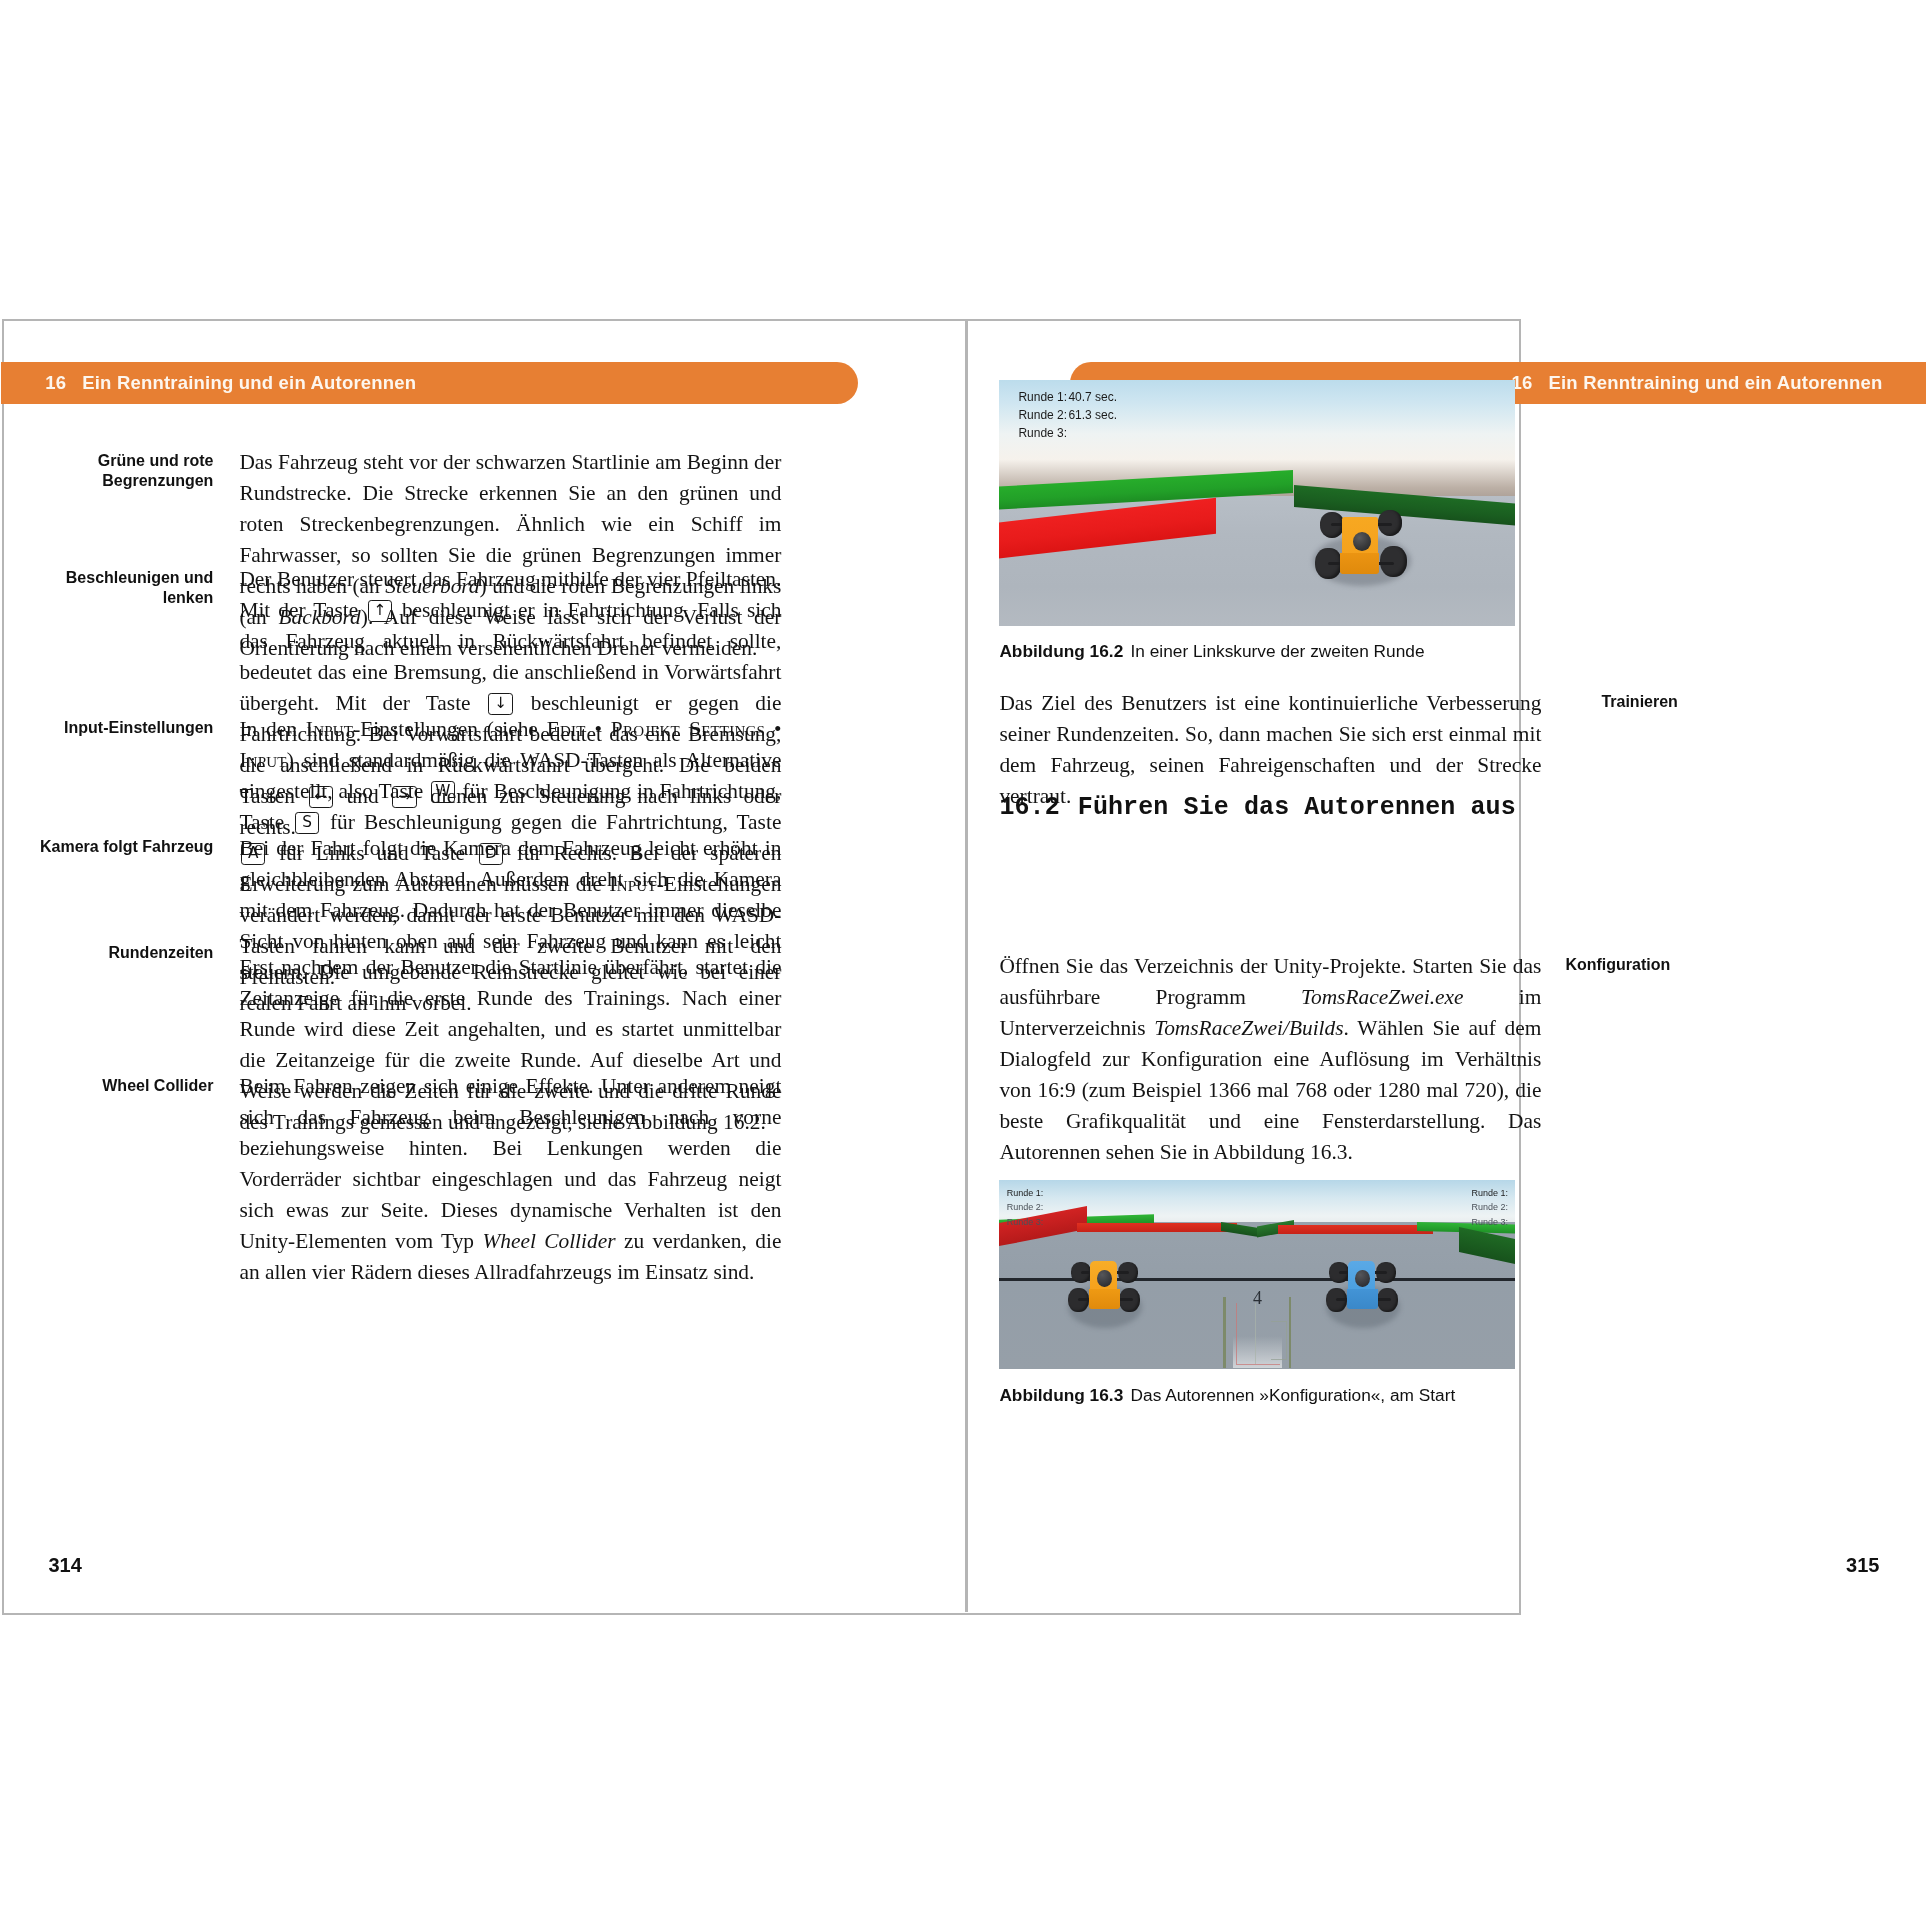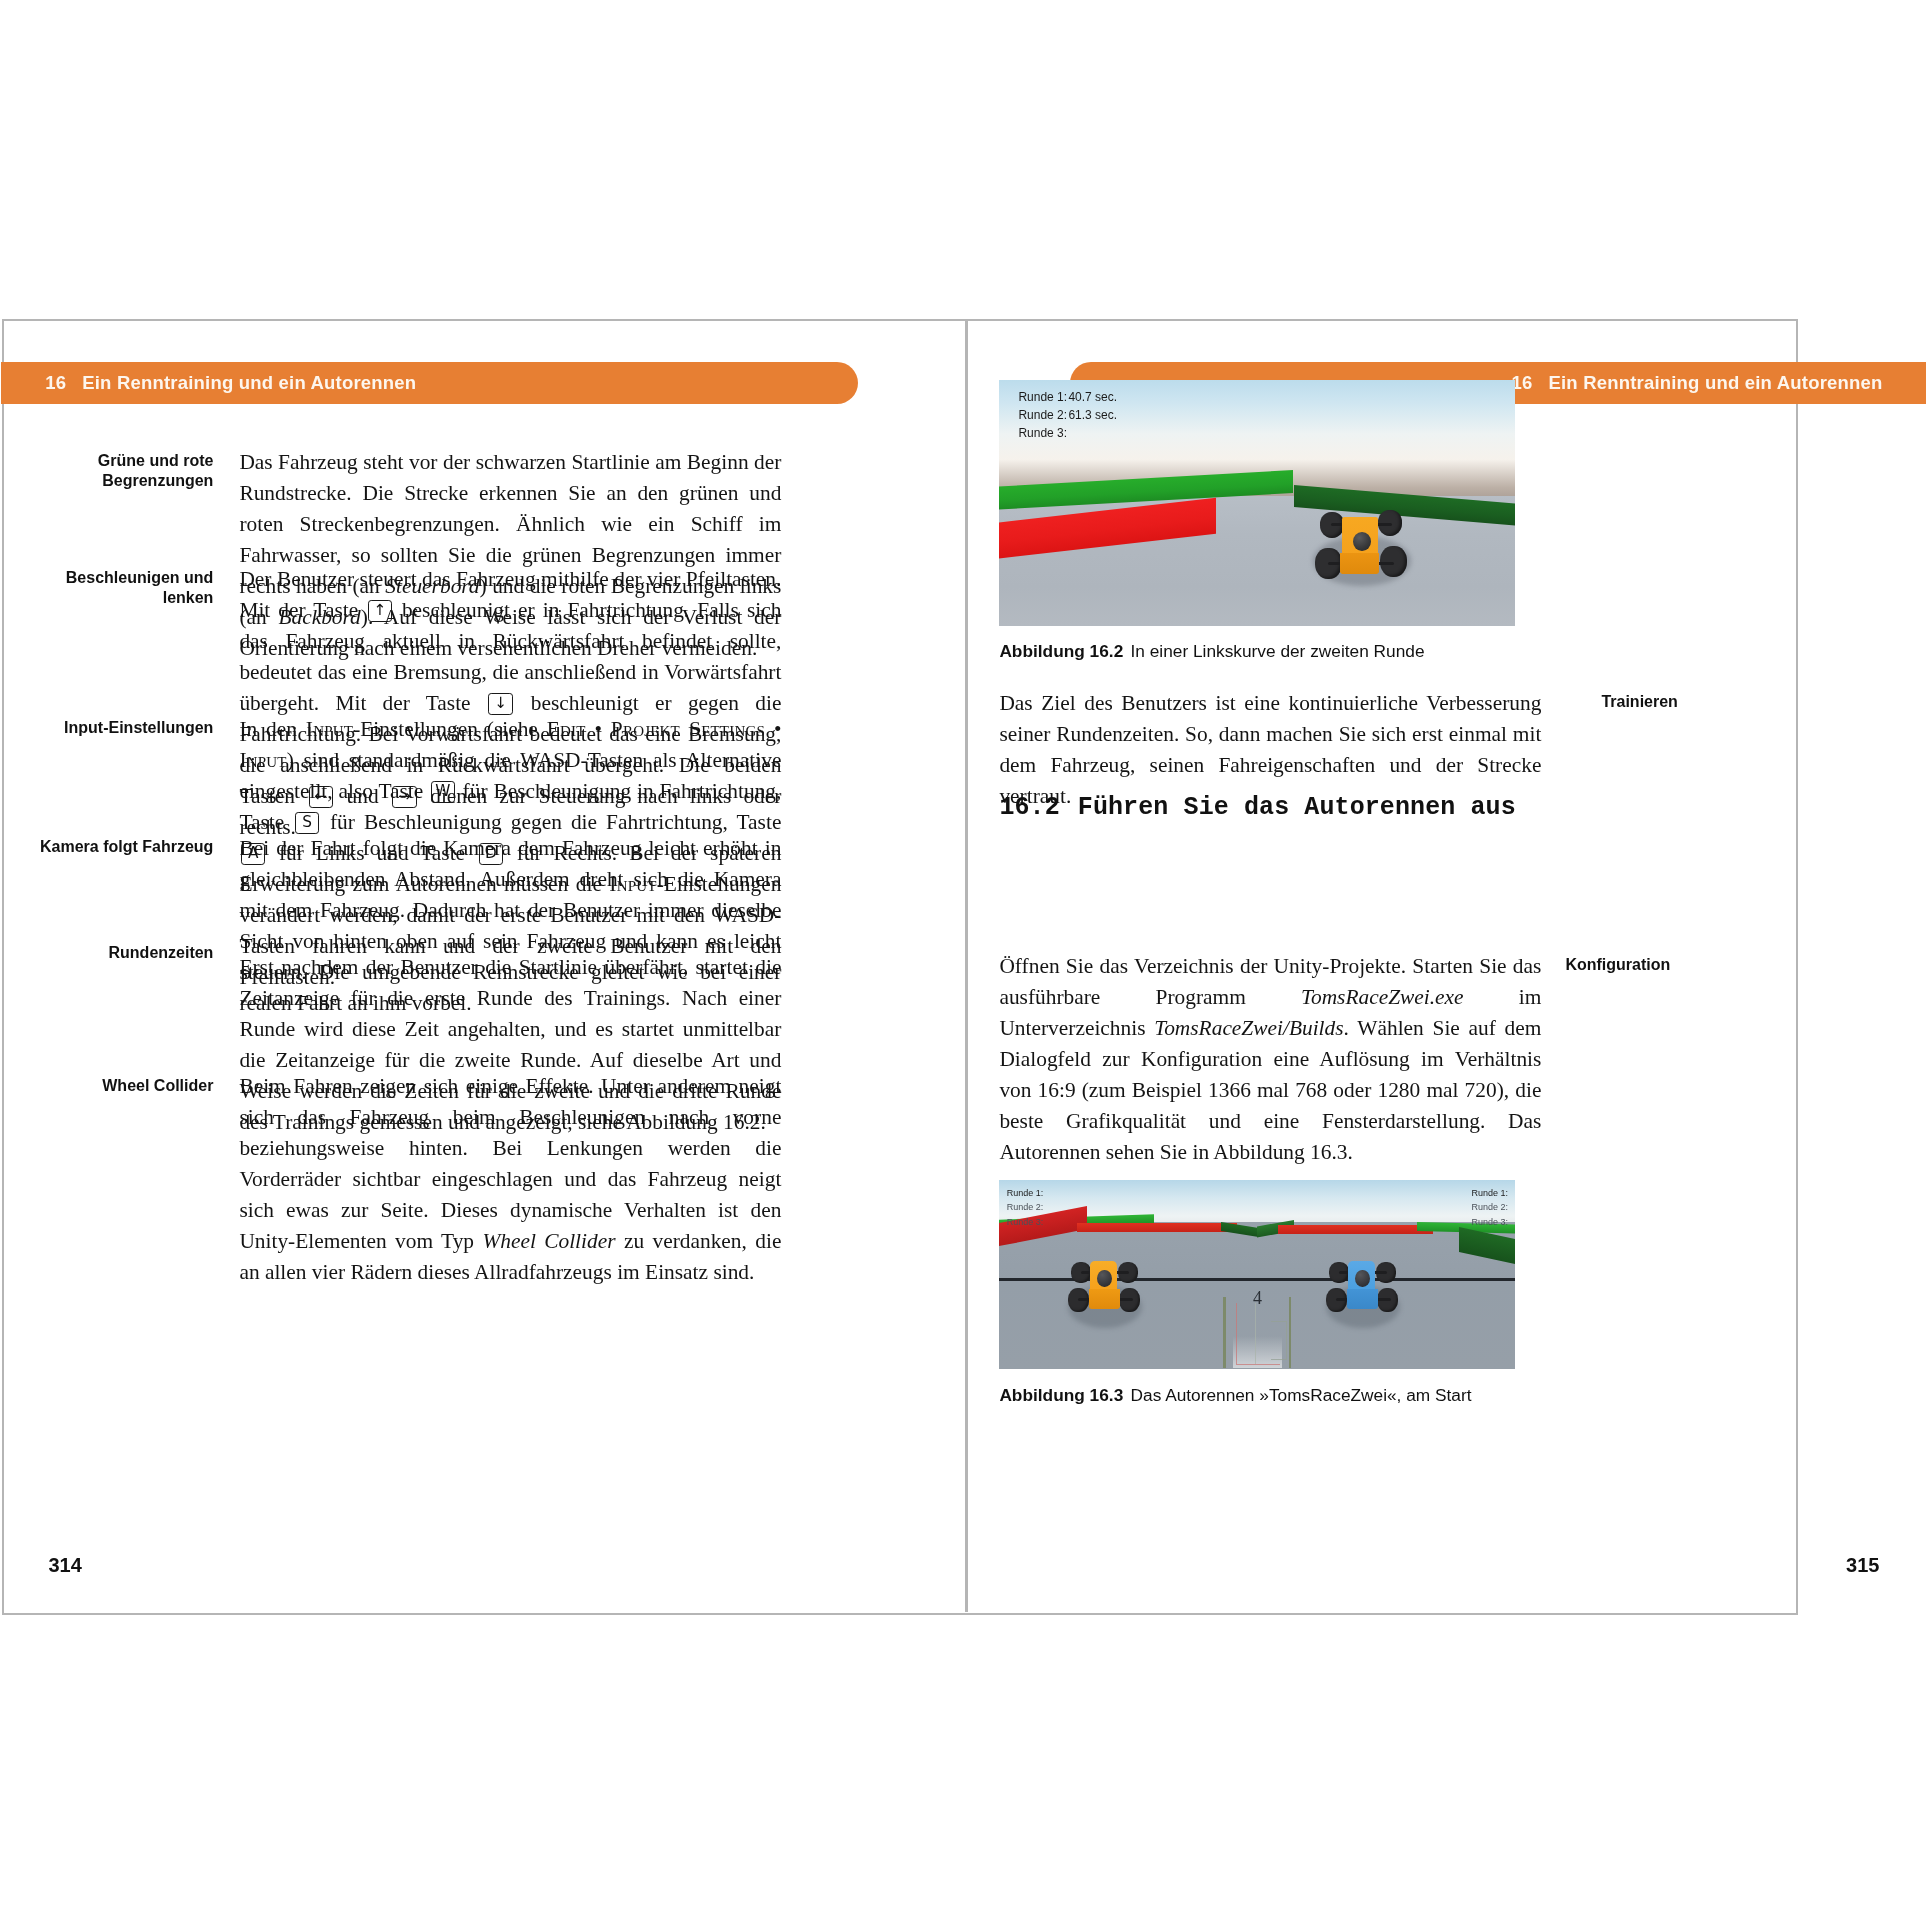--- a/index.html
+++ b/index.html
@@ -12,21 +12,21 @@
     position: relative;
     width: 1927px; height: 1927px;
     background: #ffffff;
     overflow: hidden;
   }
 
   
   .spread {
     position: absolute;
     left: 2.4px; top: 319px;
-    width: 1796px; height: 1296px;
+    width: 1519px; height: 1296px;
     background: #ffffff;
     border-top: 2.4px solid #b5b5b5;
     border-bottom: 2.4px solid #b5b5b5;
     border-left: 2.4px solid #b5b5b5;
     border-right: 2.4px solid #b5b5b5;
     box-sizing: border-box;
   }
   .gutter {
     position: absolute;
     left: 961px; top: 0px;
@@ -493,21 +493,21 @@
           <div class="post a"></div>
           <div class="post b"></div>
           <div class="glow"></div>
           <div class="marks"></div>
           <div class="mark2"></div>
           <div class="mark3"></div>
         </div>
       </div>
 
       <div class="caption" style="top:1064px;">
-        <span class="lbl">Abbildung 16.3</span><span>Das Autorennen »TomsRaceZwei«, am Start</span>
+        <span class="lbl">Abbildung 16.3</span><span>Das Autorennen »Konfiguration«, am Start</span>
       </div>
 
       <div class="pagenum right">315</div>
     </div>
 
   </div>
 </div>
 
 
 </body></html>

